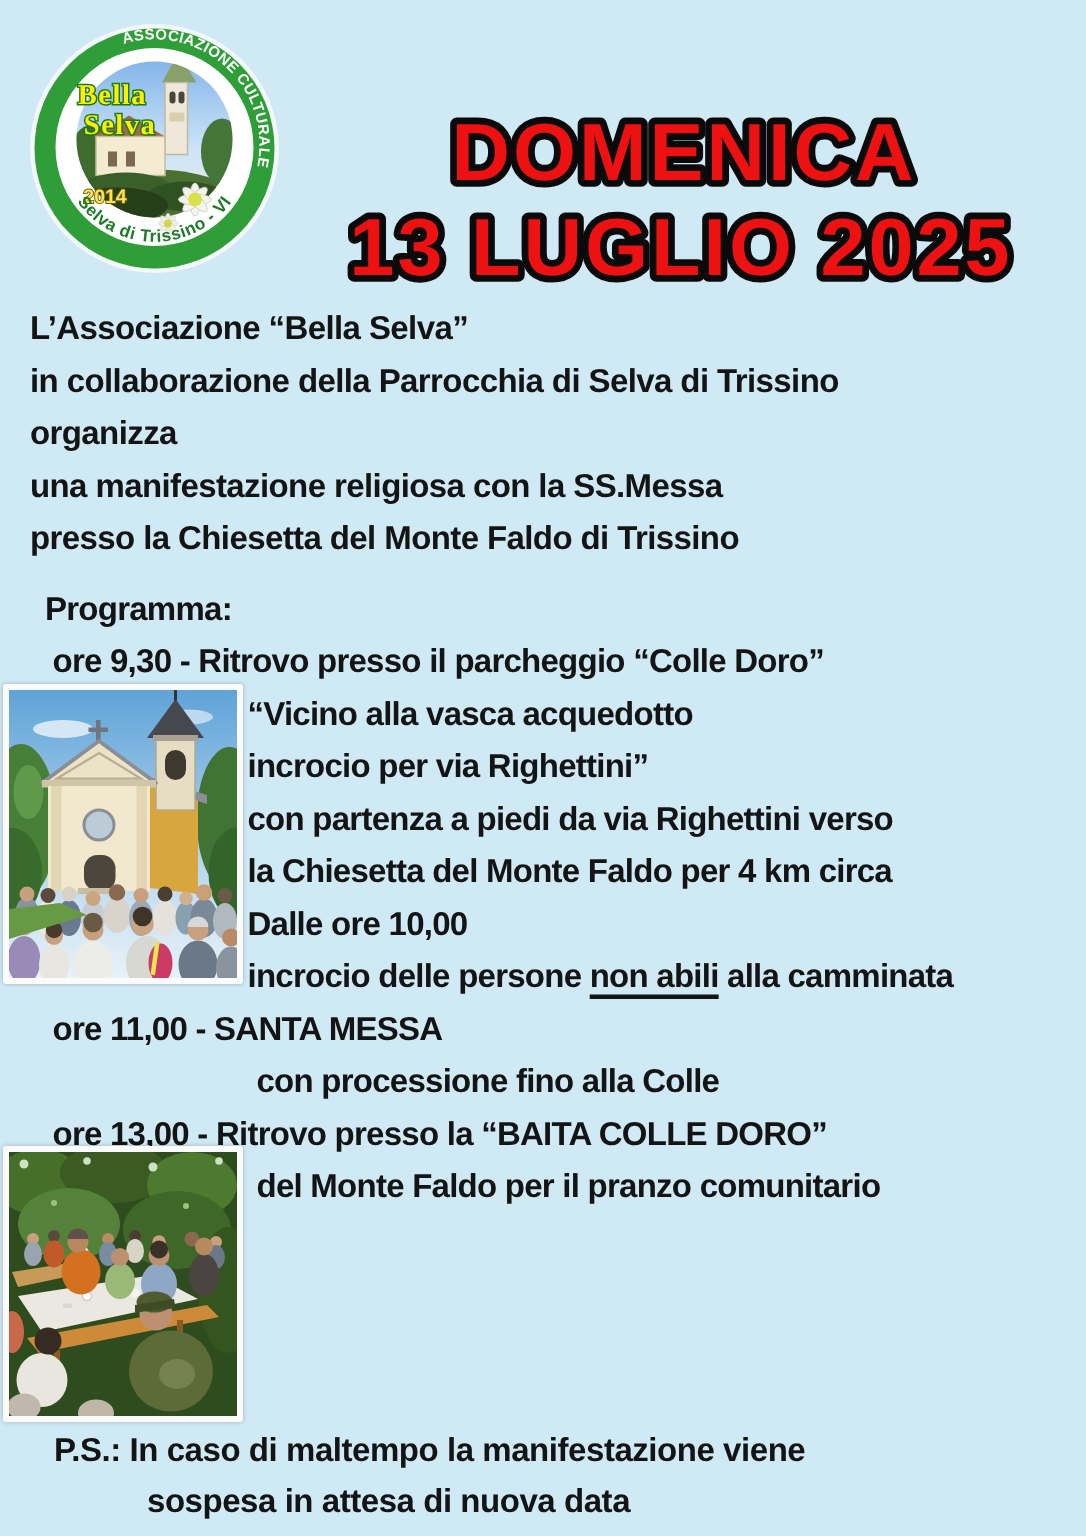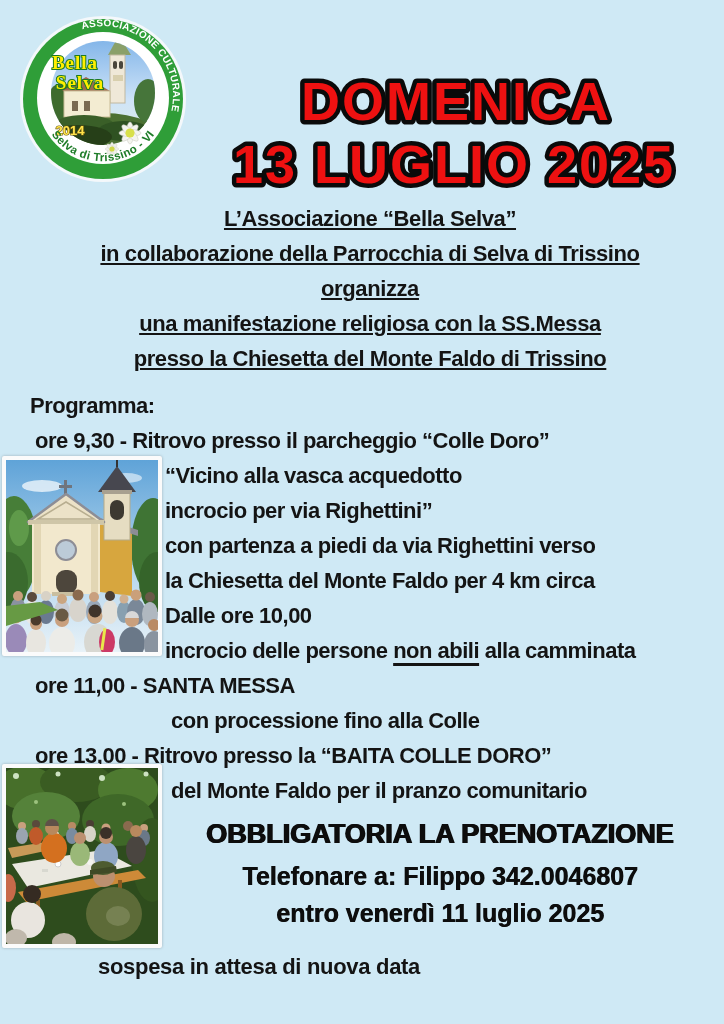--- a/index.html
+++ b/index.html
@@ -27,22 +27,22 @@
   .red-line {
     fill:#ee1111; stroke:#0a0a0a; stroke-width:9px;
     paint-order:stroke; stroke-linejoin:round;
     font-family:"Liberation Sans", sans-serif; font-weight:bold;
     letter-spacing:2px; text-anchor:middle;
   }
 
   
   .intro {
     position:absolute; left:20px; top:201px; width:700px;
-    text-align:center; font-size:22px; font-weight:bold;
-    line-height:35px; letter-spacing:-0.4px; white-space:nowrap;text-decoration:underline;
+    text-align:left; font-size:22px; font-weight:bold;
+    line-height:35px; letter-spacing:-0.4px; white-space:nowrap;
   }
 
   
   .program {
     position:absolute; left:0; top:388px; width:628px;
     font-size:22px; font-weight:bold; line-height:35px;
     letter-spacing:-0.5px; white-space:nowrap;
   }
   .program .i0 { margin-left:30px; }
   .program .i1 { margin-left:35px; }
@@ -327,23 +327,19 @@
       <ellipse cx="108" cy="146" rx="28" ry="27" fill="#5d6b38"></ellipse>
       <ellipse cx="112" cy="148" rx="12" ry="10" fill="#8a9468" opacity="0.55"></ellipse>
       <circle cx="98" cy="108" r="11" fill="#bc9070"></circle>
       <ellipse cx="97" cy="100" rx="12" ry="7" fill="#4e5c30"></ellipse>
       <polygon points="84,102 110,98 111,104 84,107" fill="#3f4a26"></polygon>
       <ellipse cx="10" cy="170" rx="11" ry="9" fill="#c0b8ac"></ellipse>
       <ellipse cx="58" cy="174" rx="12" ry="9" fill="#bfb6a8"></ellipse>
     </svg>
   </div>
 
-  <div class="booking">
-    <div class="booking-headline">OBBLIGATORIA LA PRENOTAZIONE</div>
-    <div class="booking-phone">Telefonare a: Filippo 342.0046807</div>
-    <div class="booking-deadline">entro venerdì 11 luglio 2025</div>
-  </div>
 
   <div class="ps">
+    <div>P.S.: In caso di maltempo la manifestazione viene</div>
     <div class="l2">sospesa in attesa di nuova data</div>
   </div>
 
 </div>
 
 </body></html>

